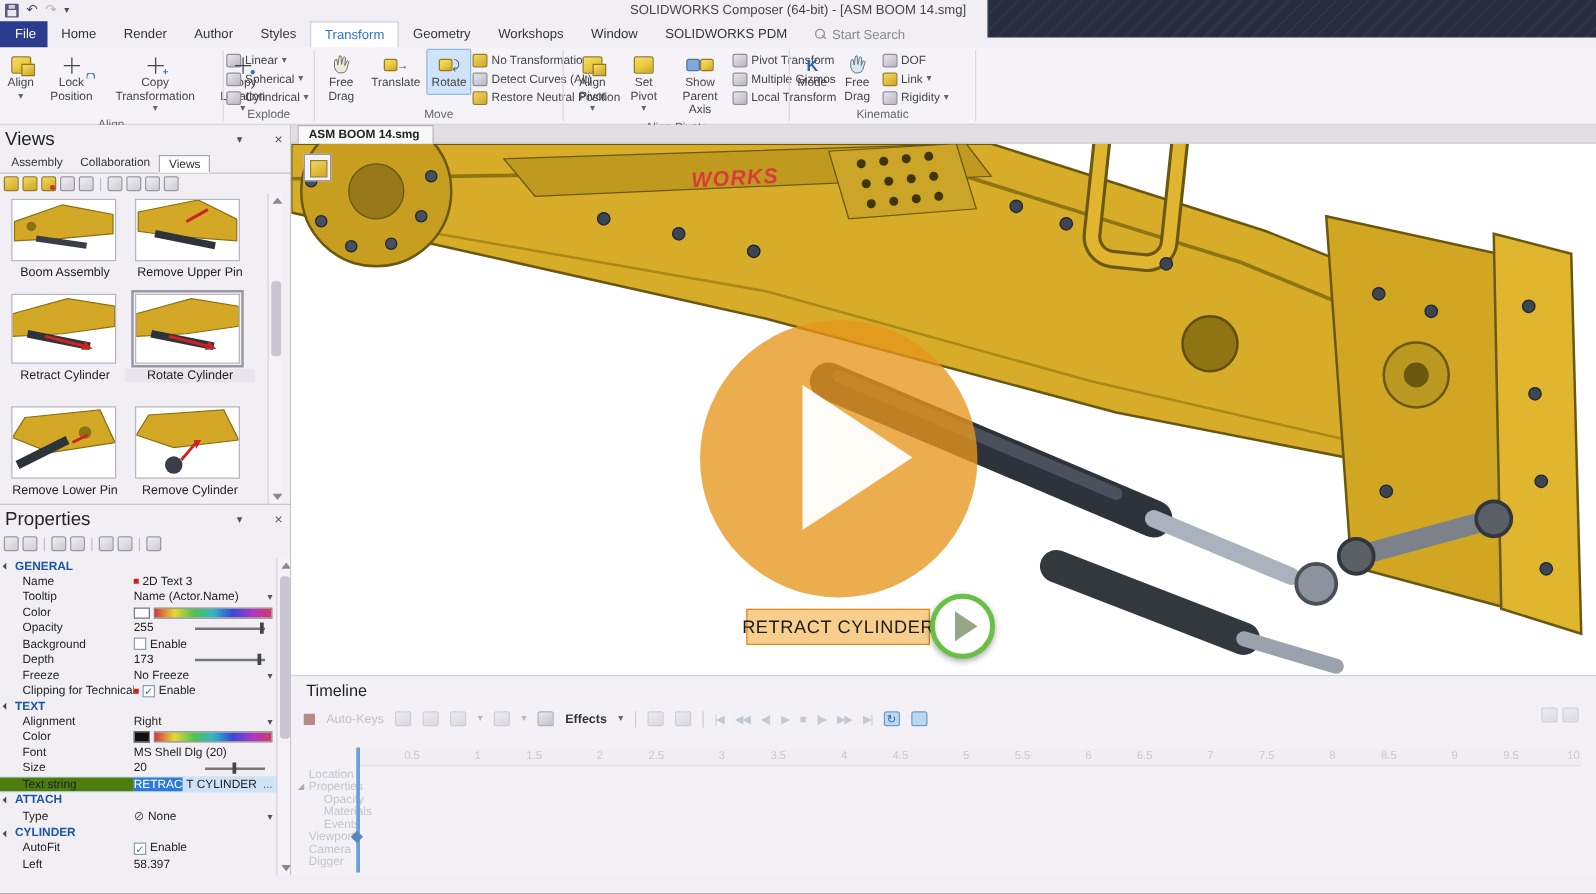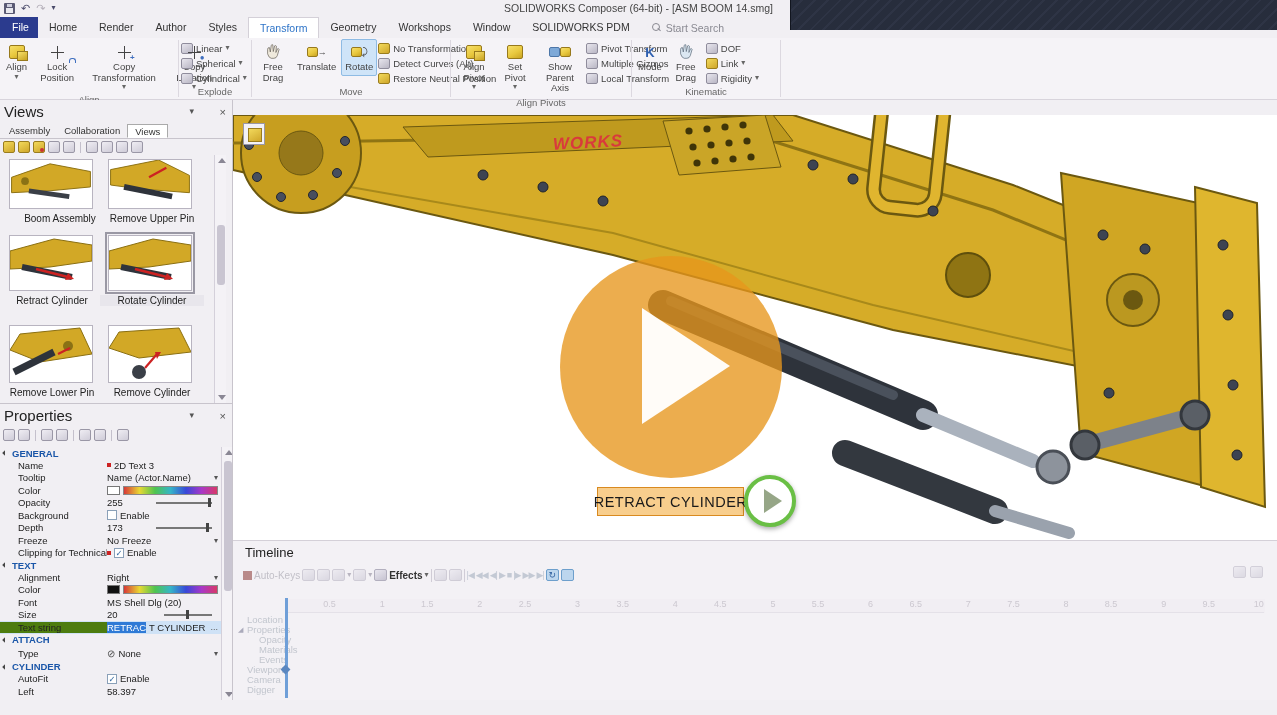--- a/index.html
+++ b/index.html
@@ -116,21 +116,21 @@
     border:1.5px solid #d98a20;display:flex;align-items:center;justify-content:center;
     font-size:14.5px;color:#1a1a1a;letter-spacing:0.5px;white-space:nowrap;}
   .greenplay{position:absolute;left:511px;top:360px;width:52px;height:52px;border-radius:50%;background:#fff;
     border:4px solid #6abf45;box-shadow:0 2px 5px rgba(0,0,0,0.35);}
   .greenplay::before{content:"";position:absolute;left:16px;top:10px;width:0;height:0;
     border-top:12px solid transparent;border-bottom:12px solid transparent;border-left:18px solid #96a687;}
 
   
   .timeline{position:absolute;left:233px;top:540px;width:1044px;height:160px;background:#f3f1f5;border-top:1px solid #d4d0d8;}
   .tlhead{position:absolute;left:12px;top:4px;font-size:13px;color:#222;}
-  .tltoolbar{position:absolute;left:10px;top:25px;display:flex;align-items:center;gap:2px;height:18px;}
+  .tltoolbar{position:absolute;left:10px;top:25px;display:flex;align-items:center;gap:9px;height:18px;}
   .akbox{width:9px;height:9px;background:#b98a8a;}
   .aklabel{font-size:10px;color:#c2c0c8;}
   .tlico{width:13px;height:12px;background:linear-gradient(150deg,#e9e7ef,#c6c3d1);border:1px solid #b2afbe;border-radius:2px;}
   .tlico.faint{opacity:0.55;}
   .tlico.bluehl{background:#bcd6ee;border-color:#6d9fcc;}
   .fxlabel{font-size:10px;color:#333;font-weight:bold;}
   .pbtn{font-size:9px;color:#c3c9d4;letter-spacing:-1px;}
   .tlsep{width:1px;height:13px;background:#d0ccd6;}
   .tlrighticons{position:absolute;right:14px;top:25px;display:flex;gap:4px;opacity:0.5;}
   .ruler{position:absolute;left:54px;top:58px;width:978px;height:14px;display:flex;background:#f1eef3;}
@@ -408,21 +408,21 @@
 
     <div class="thumbwrap" style="height:248px">
 
       <div class="thumb" style="left:9px;top:4px">
         <svg viewBox="0 0 82 52" width="82" height="50">
             <polygon points="0,18 40,4 82,12 82,28 40,32 0,34" fill="#d2a826" stroke="#8a6f12"></polygon>
             <circle cx="14" cy="22" r="4" fill="#8a7115"></circle>
             <line x1="18" y1="32" x2="60" y2="38" stroke="#3a3f47" stroke-width="5"></line>
           </svg>
       </div>
-      <div class="thlabel" style="left:8px;top:58px">Boom Assembly</div>
+      <div class="thlabel" style="left:0;top:58px">Boom Assembly</div>
       <div class="thumb" style="left:108px;top:4px">
         <svg viewBox="0 0 82 52" width="82" height="50">
             <polygon points="0,10 50,0 82,16 82,34 30,30 0,26" fill="#d2a826" stroke="#8a6f12"></polygon>
             <line x1="14" y1="28" x2="64" y2="38" stroke="#2e333b" stroke-width="6"></line>
             <line x1="40" y1="18" x2="58" y2="8" stroke="#cc2222" stroke-width="2.4"></line>
           </svg>
       </div>
       <div class="thlabel" style="left:100px;top:58px">Remove Upper Pin</div>
 
       <div class="thumb" style="left:9px;top:80px;height:56px">
@@ -620,20 +620,23 @@
 
     <div class="vscroll" style="left:221px;top:347px;height:253px">
       <span class="sarr up" style="top:3px"></span>
       <div class="sthumb" style="top:14px;height:130px"></div>
       <span class="sarr down" style="bottom:3px"></span>
     </div>
 
   </div>
 
   <div class="viewport">
+    <div class="vtabstrip">
+      <div class="vtab">ASM BOOM 14.smg</div>
+    </div>
     <div class="vcanvas">
       <svg width="1044" height="425" viewBox="0 0 1044 425">
 
         <polygon points="0,0 560,0 780,70 955,140 985,225 900,262 660,215 380,140 90,75 0,55" fill="#d6ac28" stroke="#6b5810" stroke-width="2"></polygon>
         <path d="M0,28 L520,20 L760,95 L930,165" fill="none" stroke="#8f7413" stroke-width="3"></path>
         <path d="M60,62 L380,118 L640,190 L880,245" fill="none" stroke="#a8891a" stroke-width="2"></path>
 
         <polygon points="170,12 540,0 560,26 195,42" fill="#bf9a1e" stroke="#6b5810"></polygon>
 
         <circle cx="68" cy="38" r="60" fill="#c79e1f" stroke="#6b5810" stroke-width="2"></circle>

